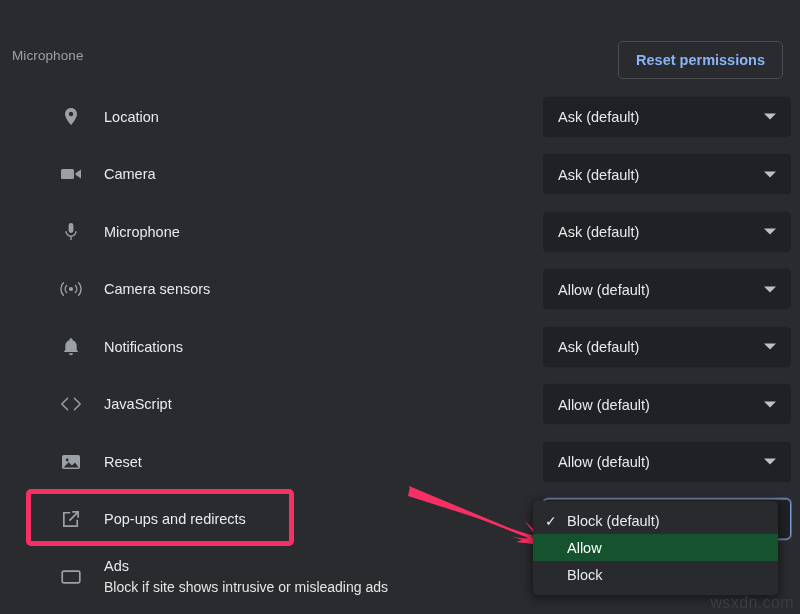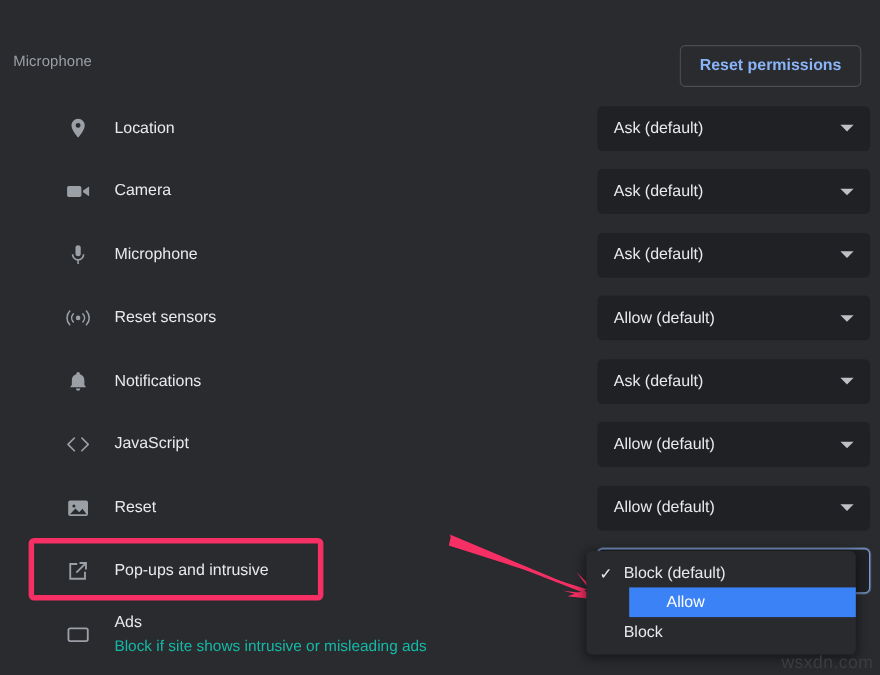--- a/index.html
+++ b/index.html
@@ -84,21 +84,21 @@
   }
 
   .row-title {
     font-size: 14.5px;
     color: #e8eaed;
     line-height: 19px;
     white-space: nowrap;
   }
   .row-sub {
     font-size: 14px;
-    color: #14b8a6;
+    color: #e5e5e5;
     line-height: 19px;
     white-space: nowrap;
     text-align: right;
   }
 
   
   .select {
     position: absolute;
     left: 543px;
     top: 50%;
@@ -180,23 +180,22 @@
     white-space: nowrap;
   }
   .menu-item .check {
     width: 20px;
     font-size: 14px;
     color: #e8eaed;
     flex: none;
   }
   .menu-item .mlabel { margin-left: 2px; }
   .menu-item.selected {
-    background: #3b82f6;
+    background: #14532d;
     color: #ffffff;
-    margin-left: 39px;
   }
 
   
   .watermark {
     position: absolute;
     right: 6px;
     bottom: 2px;
     font-size: 16px;
     color: #3b3c40;
     letter-spacing: .4px;
@@ -263,21 +262,21 @@
         <div class="row-icon">
           <svg width="22" height="16" viewBox="0 0 22 16">
             <circle cx="11" cy="8" r="2.1" fill="currentColor"></circle>
             <path d="M6.6 4.4a5.3 5.3 0 0 0 0 7.2" fill="none" stroke="currentColor" stroke-width="1.4" stroke-linecap="round"></path>
             <path d="M15.4 4.4a5.3 5.3 0 0 1 0 7.2" fill="none" stroke="currentColor" stroke-width="1.4" stroke-linecap="round"></path>
             <path d="M3.4 1.8a9 9 0 0 0 0 12.4" fill="none" stroke="currentColor" stroke-width="1.4" stroke-linecap="round"></path>
             <path d="M18.6 1.8a9 9 0 0 1 0 12.4" fill="none" stroke="currentColor" stroke-width="1.4" stroke-linecap="round"></path>
           </svg>
         </div>
         <div class="row-labels">
-          <div class="row-title">Reset sensors</div>
+          <div class="row-title">Camera sensors</div>
         </div>
         <div class="select">
           <span class="select-value">Allow (default)</span>
           <span class="caret"></span>
         </div>
       </div>
       <div class="row">
         <div class="row-icon">
           <svg width="18" height="20" viewBox="0 0 18 20">
             <path d="M9 1.2c-.9 0-1.6.7-1.6 1.6v.5C5 3.9 3.3 6 3.3 8.6v4.2L1.8 15h14.4l-1.5-2.2V8.6C14.7 6 13 3.9 10.6 3.3v-.5c0-.9-.7-1.6-1.6-1.6z" fill="currentColor"></path>
@@ -324,21 +323,21 @@
         </div>
       </div>
       <div class="row">
         <div class="row-icon">
           <svg width="20" height="20" viewBox="0 0 20 20">
             <path d="M2 2.9h7.2v1.7H3.7v11.7h11.7v-5.5h1.7V18H2z" fill="currentColor"></path>
             <path d="M11.3 2h6.7v6.7h-1.7V4.9l-7.3 7.3-1.2-1.2 7.3-7.3h-3.8z" fill="currentColor"></path>
           </svg>
         </div>
         <div class="row-labels">
-          <div class="row-title">Pop-ups and intrusive</div>
+          <div class="row-title">Pop-ups and redirects</div>
         </div>
         <div class="select focused">
           <span class="select-value">Block (default)</span>
           <span class="caret"></span>
         </div>
       </div>
       <div class="row">
         <div class="row-icon">
           <svg width="20" height="16" viewBox="0 0 20 16">
             <rect x="1.2" y="2.2" width="17.6" height="11.6" rx="1.6" fill="none" stroke="currentColor" stroke-width="1.7"></rect>

